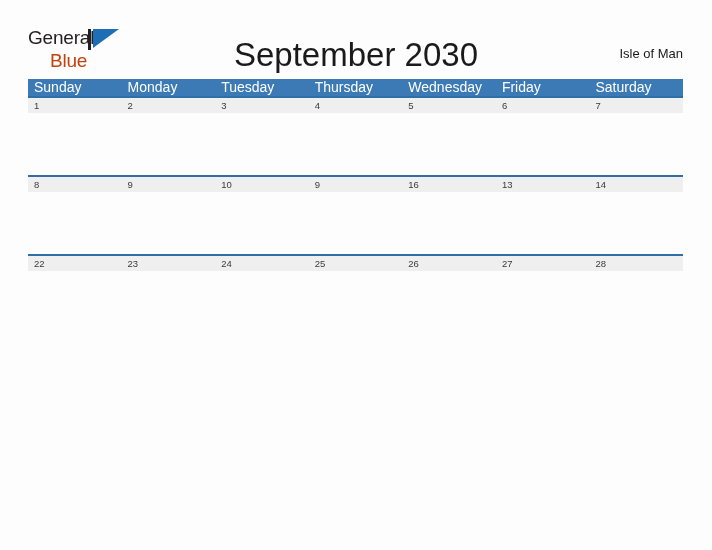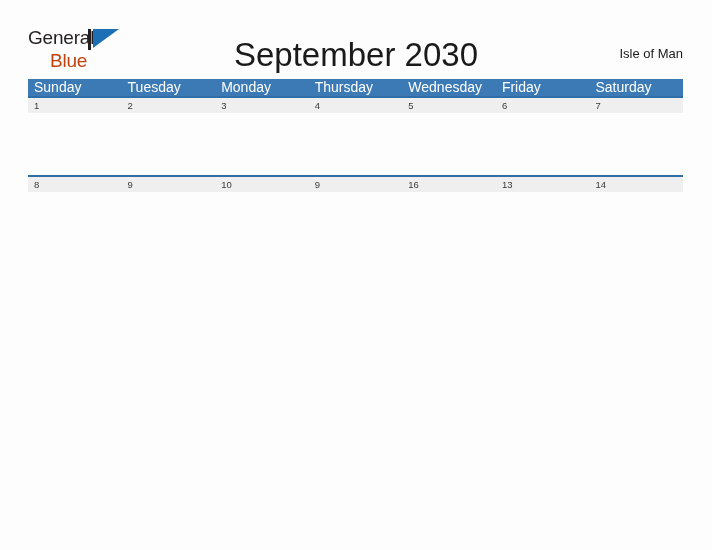--- a/index.html
+++ b/index.html
@@ -164,22 +164,22 @@
 
   <h1 class="cal-title">September 2030</h1>
 
   <div class="cal-location">Isle of Man</div>
 </div>
 
 <div class="calendar">
 
   <div class="weekday-header">
     <div class="weekday-cell">Sunday</div>
+    <div class="weekday-cell">Monday</div>
     <div class="weekday-cell">Tuesday</div>
-    <div class="weekday-cell">Monday</div>
     <div class="weekday-cell">Thursday</div>
     <div class="weekday-cell">Wednesday</div>
     <div class="weekday-cell">Friday</div>
     <div class="weekday-cell">Saturday</div>
   </div>
 
   <div class="week-row">
     <div class="date-band">
       <div class="date-cell">1</div>
       <div class="date-cell">2</div>
@@ -199,15 +199,27 @@
       <div class="date-cell">10</div>
       <div class="date-cell">9</div>
       <div class="date-cell">16</div>
       <div class="date-cell">13</div>
       <div class="date-cell">14</div>
     </div>
     <div class="day-body"></div>
   </div>
 
 
+  <div class="week-row">
+    <div class="date-band">
+      <div class="date-cell">22</div>
+      <div class="date-cell">23</div>
+      <div class="date-cell">24</div>
+      <div class="date-cell">25</div>
+      <div class="date-cell">26</div>
+      <div class="date-cell">27</div>
+      <div class="date-cell">28</div>
+    </div>
+    <div class="day-body"></div>
+  </div>
 
 
 </div>
 
 </body></html>

